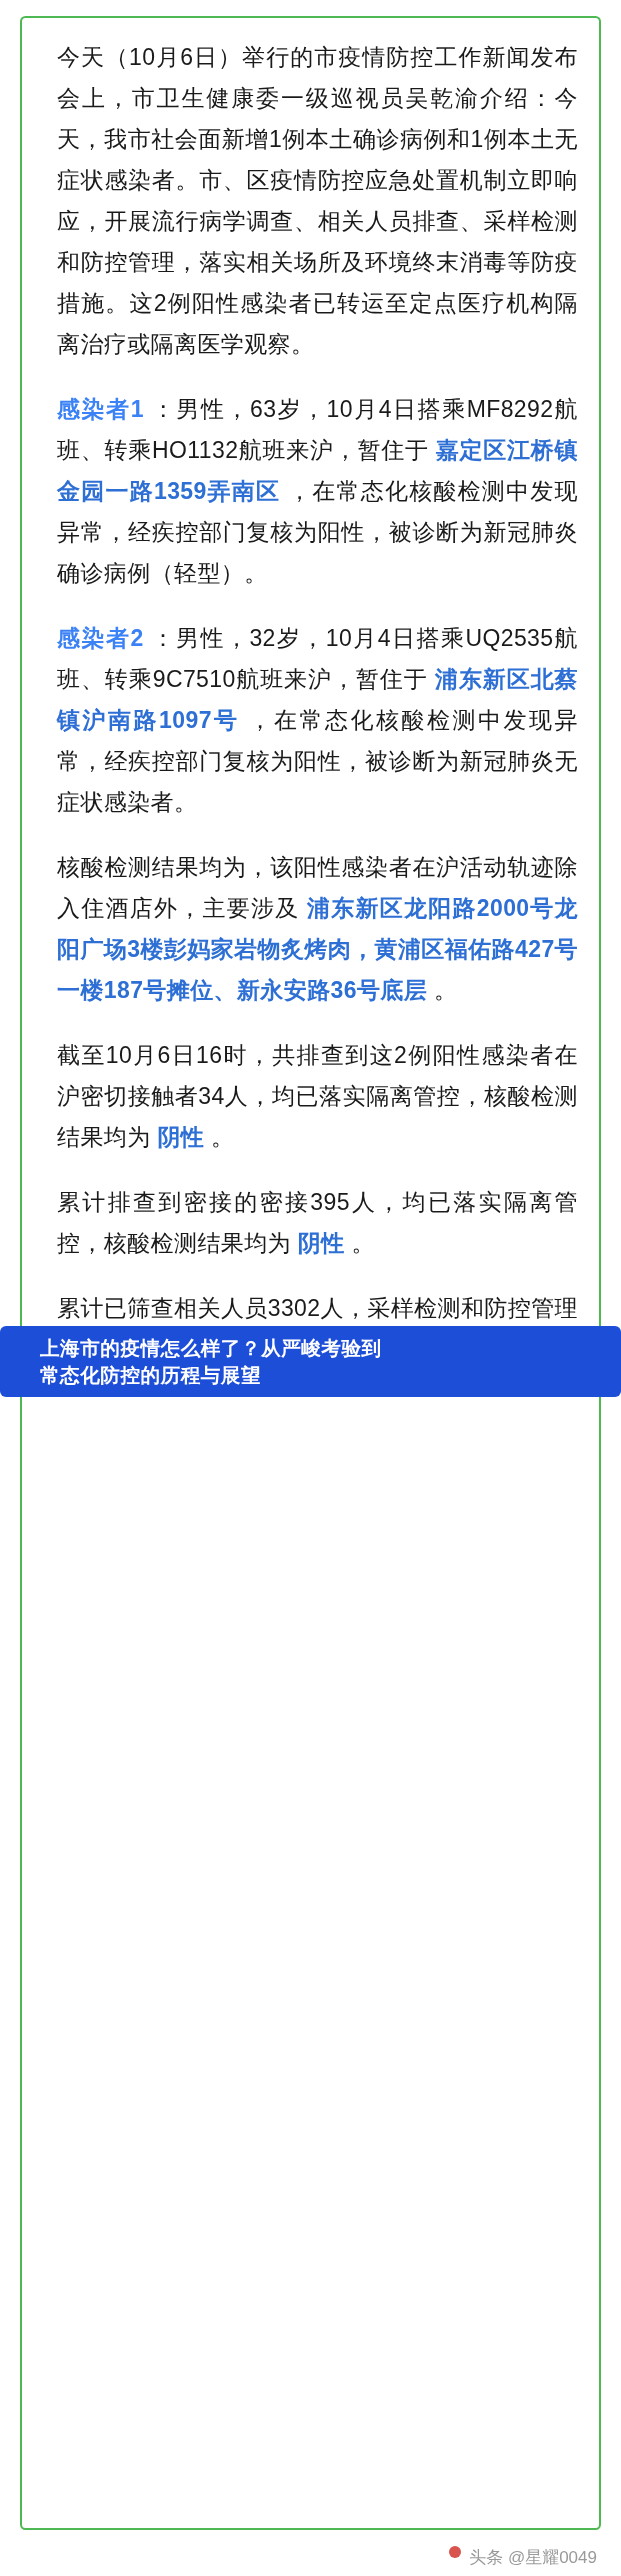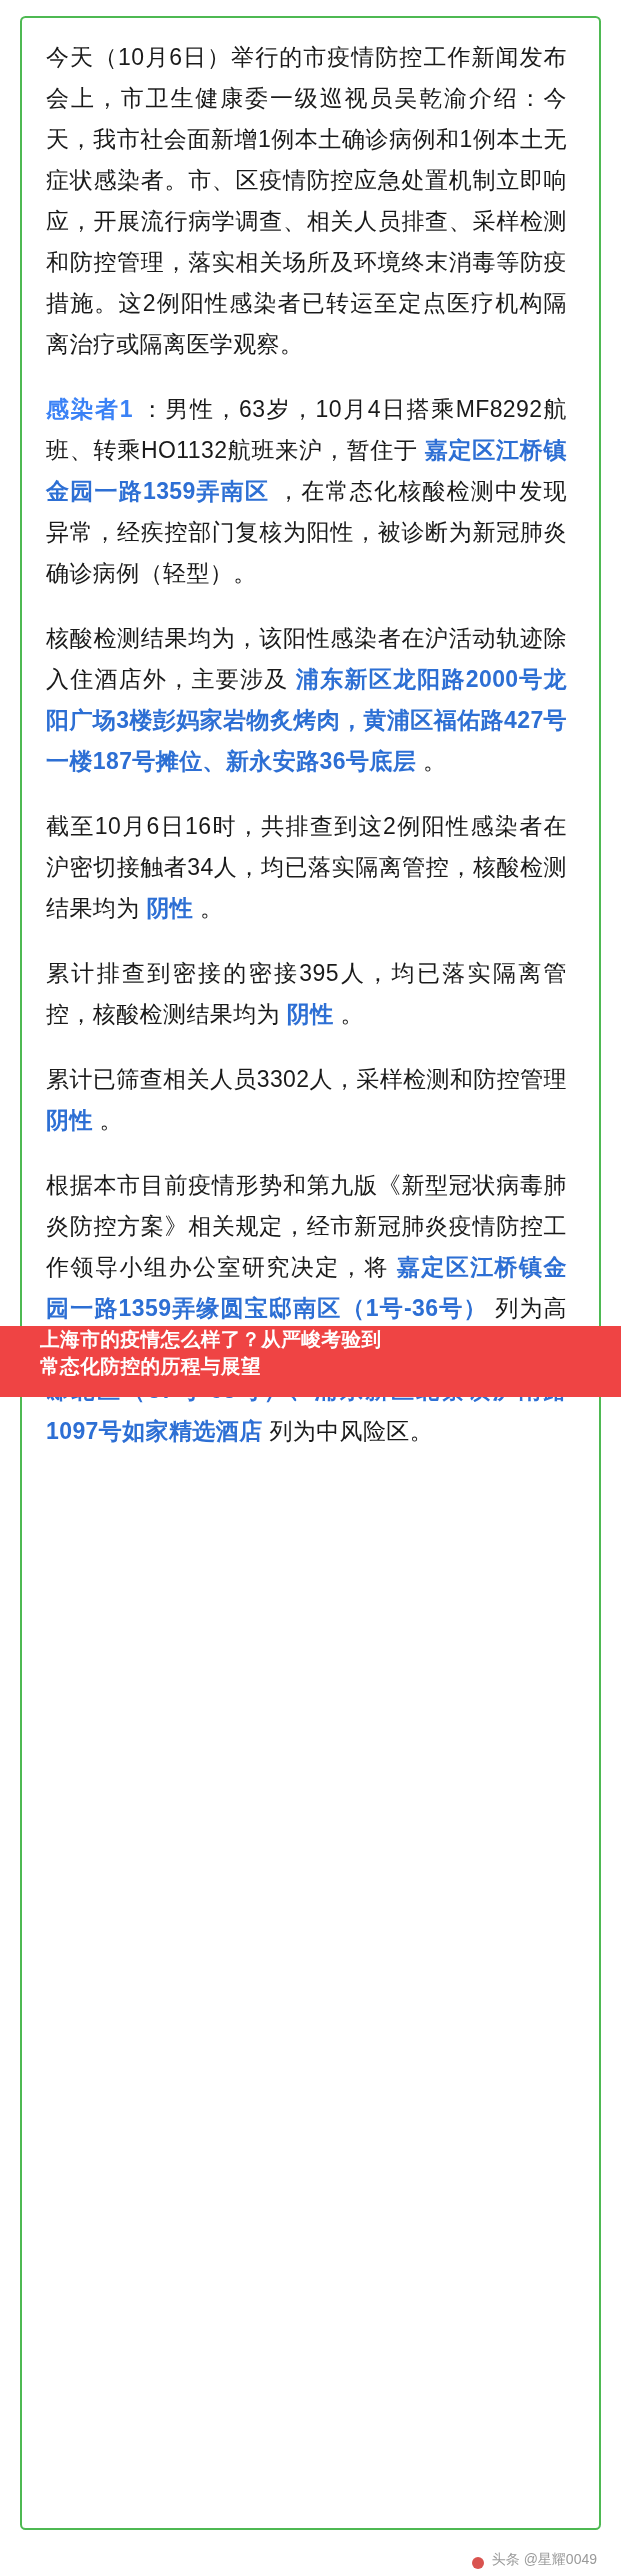--- a/index.html
+++ b/index.html
@@ -26,21 +26,21 @@
     top: 16.4px;
     width: 581px;
     height: 2514px;
     border: 2.7px solid #4eb952;
     border-radius: 5.5px;
     box-sizing: border-box;
     background: #ffffff;
   }
   .content {
     position: absolute;
-    left: 46px;
+    left: 57px;
     top: 37px;
     width: 521px;
     box-sizing: border-box;
   }
   p.para {
     margin: 0 0 24px 0;
     font-size: 23px;
     line-height: 41px;
     color: #1a1a1a;
     text-align: justify;
@@ -56,42 +56,44 @@
     font-weight: bold;
     color: #3b82f6;
   }
   
   .banner {
     position: absolute;
     left: 0;
     top: 1326px;
     width: 621px;
     height: 71px;
-    background: #ef4444;
+    background: #1d4ed8;
     display: flex;
+    align-items: center;
     box-sizing: border-box;
     padding: 0 40px;
+    border-radius: 6px;
   }
   .banner-text {
     color: #ffffff;
     font-size: 19.6px;
     line-height: 27px;
     font-weight: bold;
     letter-spacing: 0.5px;
     font-family: "Liberation Sans", sans-serif;
   }
   
   .footer {
     position: absolute;
     right: 24px;
     bottom: 7.3px;
     display: flex;
-    align-items: flex-end;
+    align-items: flex-start;
     gap: 8px;
-    font-size: 14px;
+    font-size: 17px;
     color: #9a9a9a;
     font-family: "Liberation Sans", sans-serif;
   }
   .footer .dot {
     display: inline-block;
     width: 12px;
     height: 12px;
     border-radius: 50%;
     background: #d9534f;
   }
@@ -109,20 +111,26 @@
     </p>
 
     <p class="para">
       <span class="bd">感染者1</span>
       <span>：男性，63岁，10月4日搭乘MF8292航班、转乘HO1132航班来沪，暂住于</span>
       <span class="hl">嘉定区江桥镇金园一路1359弄南区</span>
       <span>，在常态化核酸检测中发现异常，经疾控部门复核为阳性，被诊断为新冠肺炎确诊病例（轻型）。</span>
     </p>
 
 
+    <p class="para">
+      <span class="bd">感染者2</span>
+      <span>：男性，32岁，10月4日搭乘UQ2535航班、转乘9C7510航班来沪，暂住于</span>
+      <span class="hl">浦东新区北蔡镇沪南路1097号</span>
+      <span>，在常态化核酸检测中发现异常，经疾控部门复核为阳性，被诊断为新冠肺炎无症状感染者。</span>
+    </p>
 
     <p class="para">
       <span>核酸检测结果均为，该阳性感染者在沪活动轨迹除入住酒店外，主要涉及</span>
       <span class="hl">浦东新区龙阳路2000号龙阳广场3楼彭妈家岩物炙烤肉，黄浦区福佑路427号一楼187号摊位、新永安路36号底层</span>
       <span>。</span>
     </p>
 
     <p class="para">
       <span>截至10月6日16时，共排查到这2例阳性感染者在沪密切接触者34人，均已落实隔离管控，核酸检测结果均为</span>
       <span class="hl">阴性</span>
@@ -135,27 +143,20 @@
       <span>。</span>
     </p>
 
     <p class="para">
       <span>累计已筛查相关人员3302人，采样检测和防控管理</span>
       <span class="hl">阴性</span>
       <span>。</span>
     </p>
 
 
-    <p class="para">
-      <span>根据本市目前疫情形势和第九版《新型冠状病毒肺炎防控方案》相关规定，经市新冠肺炎疫情防控工作领导小组办公室研究决定，将</span>
-      <span class="hl">嘉定区江桥镇金园一路1359弄缘圆宝邸南区（1号-36号）</span>
-      <span>列为高风险区；将</span>
-      <span class="hl">嘉定区江桥镇金园一路1359弄缘圆宝邸北区（37号-63号）、浦东新区北蔡镇沪南路1097号如家精选酒店</span>
-      <span>列为中风险区。</span>
-    </p>
   </div>
 
   <div class="banner">
     <div class="banner-text">
       <div>上海市的疫情怎么样了？从严峻考验到</div>
       <div>常态化防控的历程与展望</div>
     </div>
   </div>
 
   <div class="footer">

